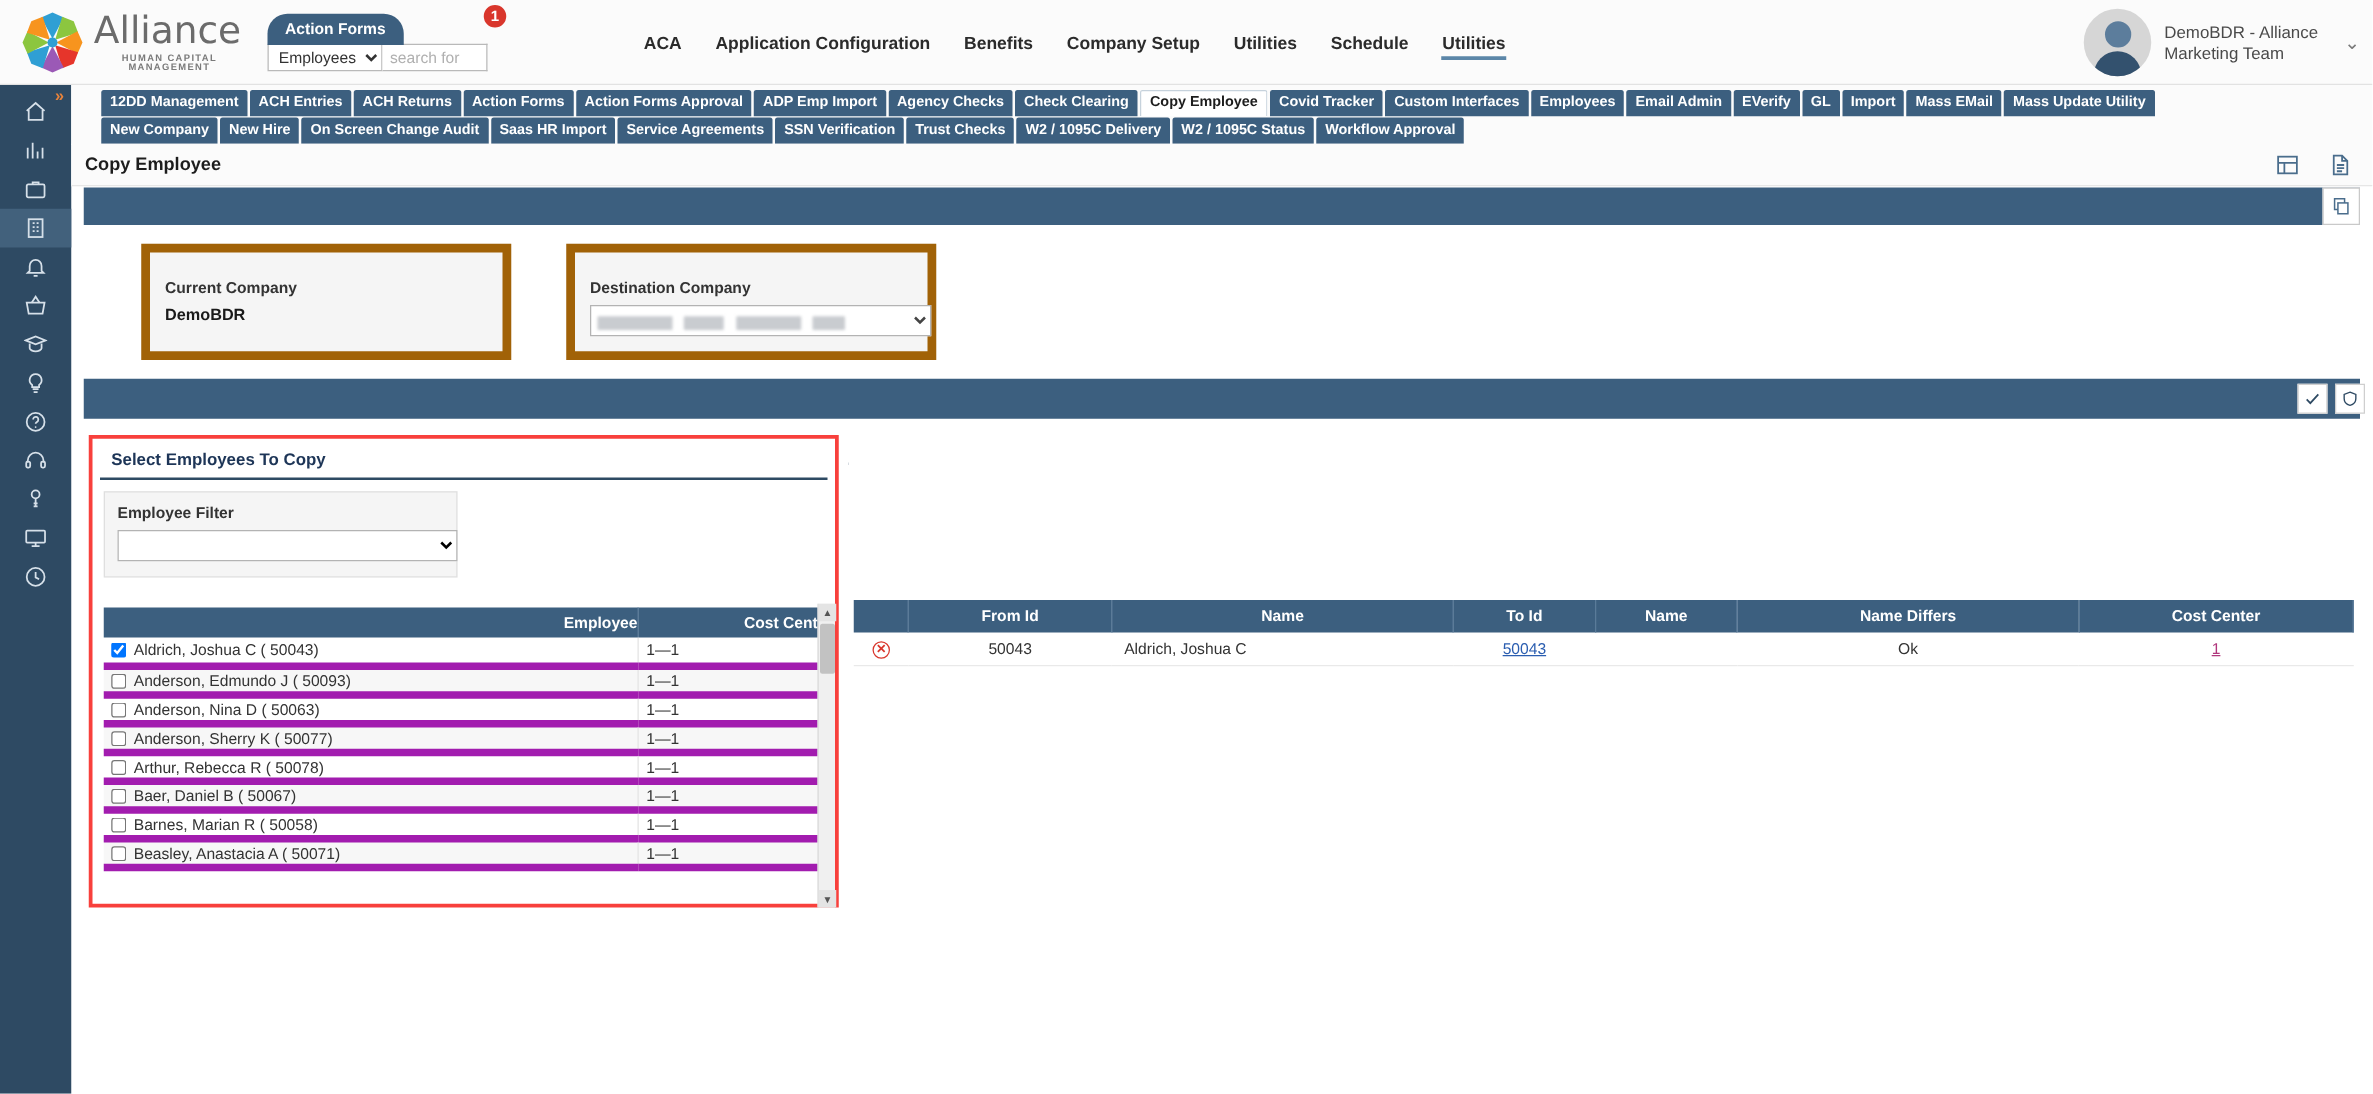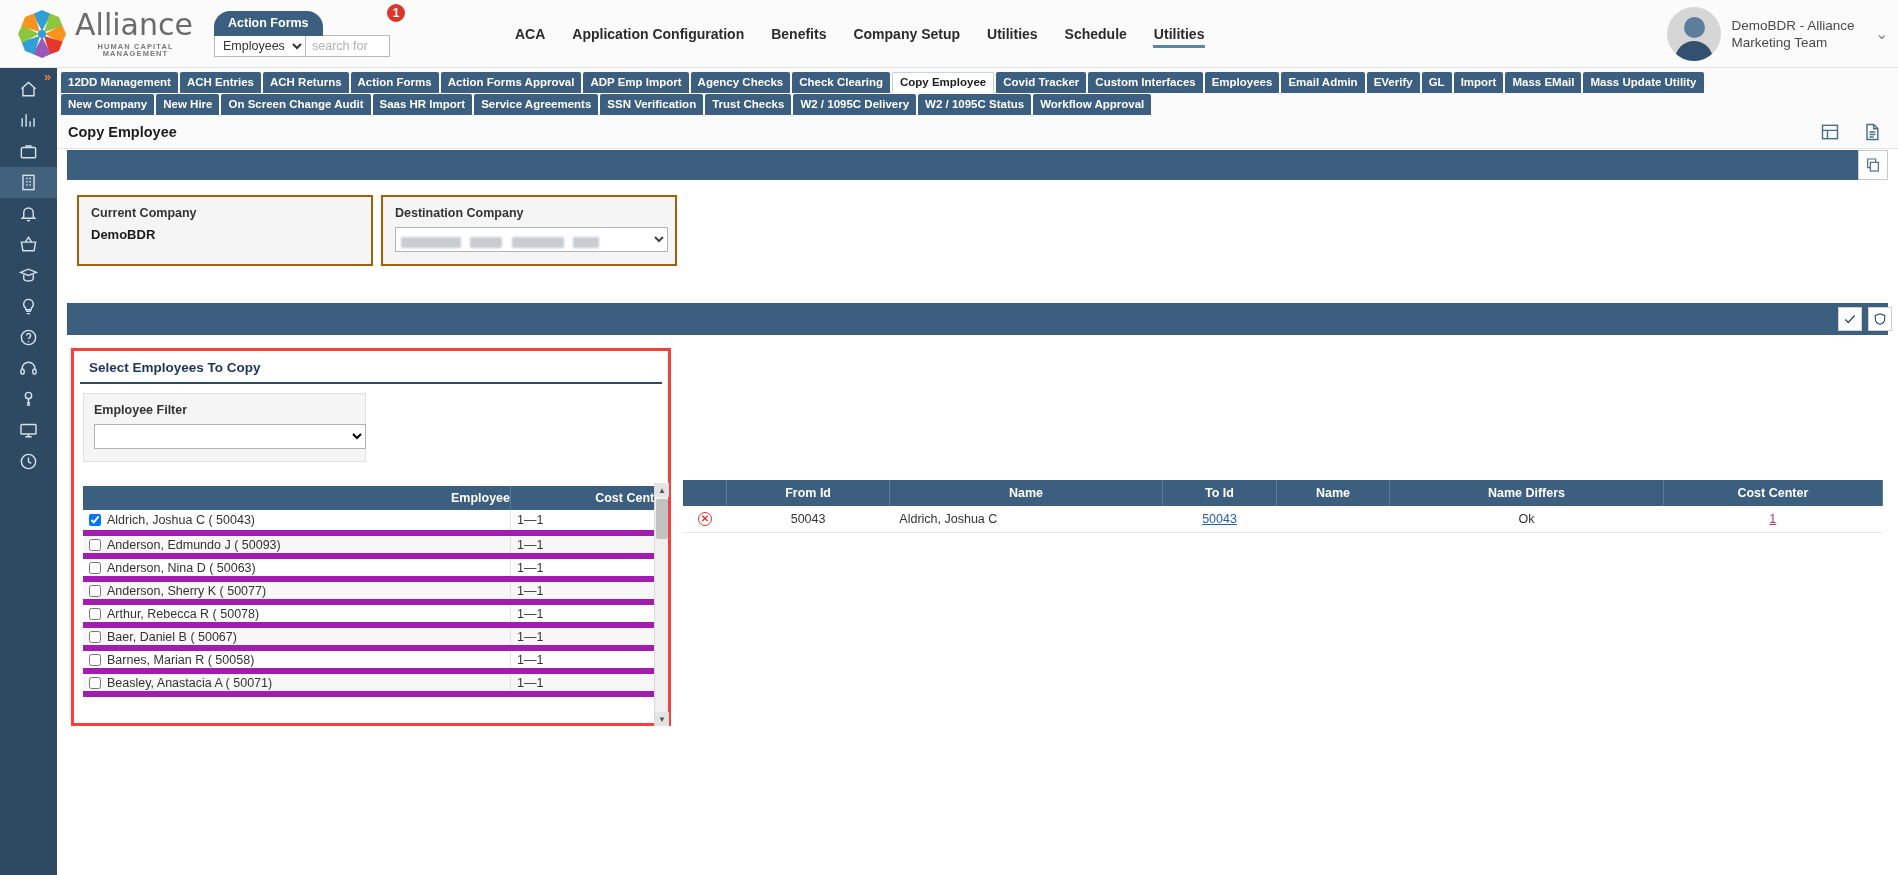--- a/index.html
+++ b/index.html
@@ -119,21 +119,21 @@
     width: 14px; height: 14px; color: #e8833a;
     font-size: 13px; font-weight: bold; cursor: pointer;
     line-height: 14px;
   }
 
   
   .tabstrip {
     position: absolute; top: 68px; left: 57px; width: 1841px;
     background: #fbfbfb; padding-top: 4px;
   }
-  .tabrow { display: flex; height: 21px; margin-bottom: 1px; padding-left: 4px; }
+  .tabrow { display: flex; height: 21px; margin-bottom: 1px; padding-left: 24px; }
   .tab {
     background: #3c5f7f; color: #ffffff;
     font-size: 11.5px; font-weight: 700;
     padding: 0 7px; height: 21px; line-height: 21px;
     margin-right: 2px; cursor: pointer; white-space: nowrap;
     border-radius: 2px 2px 0 0;
   }
   .tab.active {
     background: #ffffff; color: #1d1d1d;
     border: 1px solid #c6d2dc; border-bottom: none;
@@ -171,22 +171,22 @@
   .section {
     position: absolute; left: 67px; width: 1821px; background: #fff;
   }
   .sec-title {
     font-size: 13.5px; font-weight: 700; color: #1d3557;
     padding: 10px 0 7px 11px;
     border-bottom: 2px solid #2e4a63; margin: 0 1px;
   }
   .sec-body { display: flex; padding: 10px 0 14px 10px; gap: 8px; }
   .field-card {
-    background: #f5f5f5; border: 2px solid #a16207;
-    padding: 9px 12px 12px 12px; min-height: 62px;
+    background: #f5f5f5; border: 7px solid #a16207;
+    padding: 21px 12px 12px 12px; min-height: 62px; margin-left: 36px;
   }
   .field-label {
     font-size: 12.5px; font-weight: 700; color: #333; margin-bottom: 7px;
   }
   .field-value { font-size: 13px; font-weight: 700; color: #1a1a1a; }
   .sel-dest {
     width: 273px; height: 25px; font-size: 12.5px;
     border: 1px solid #b3b3b3; background: #fff;
     font-family: "Liberation Sans", sans-serif; color: #444;
     padding-left: 4px;

